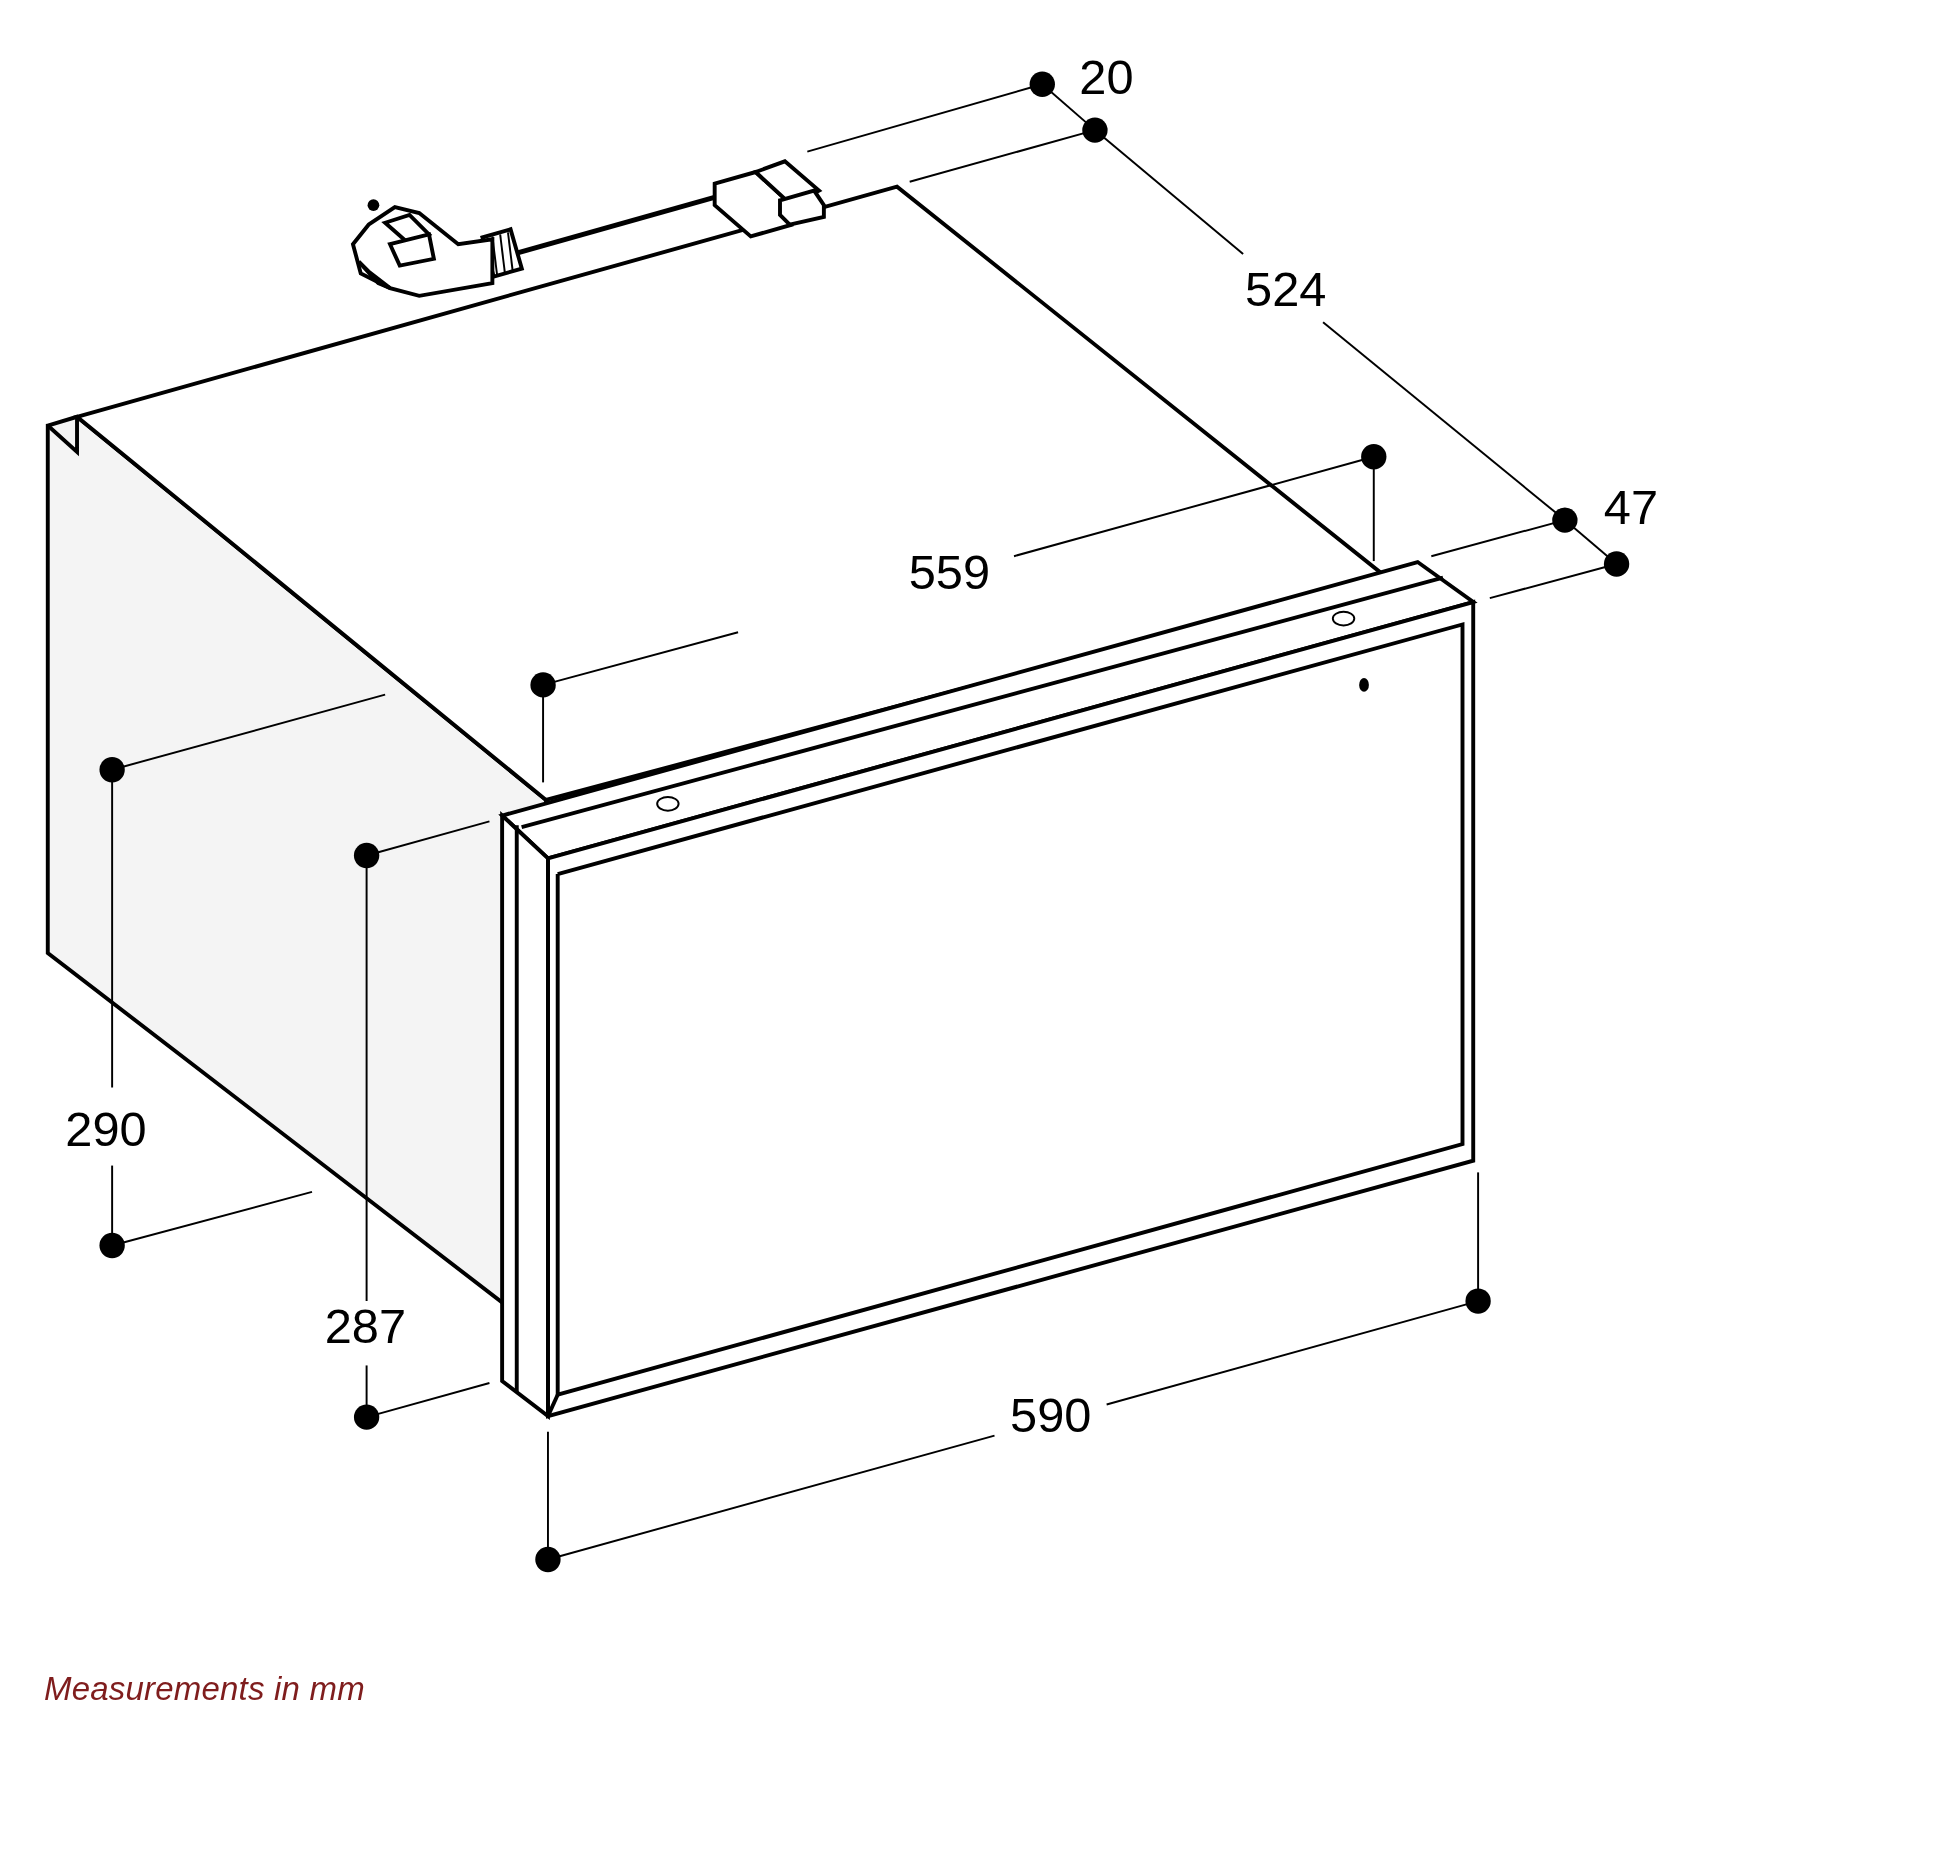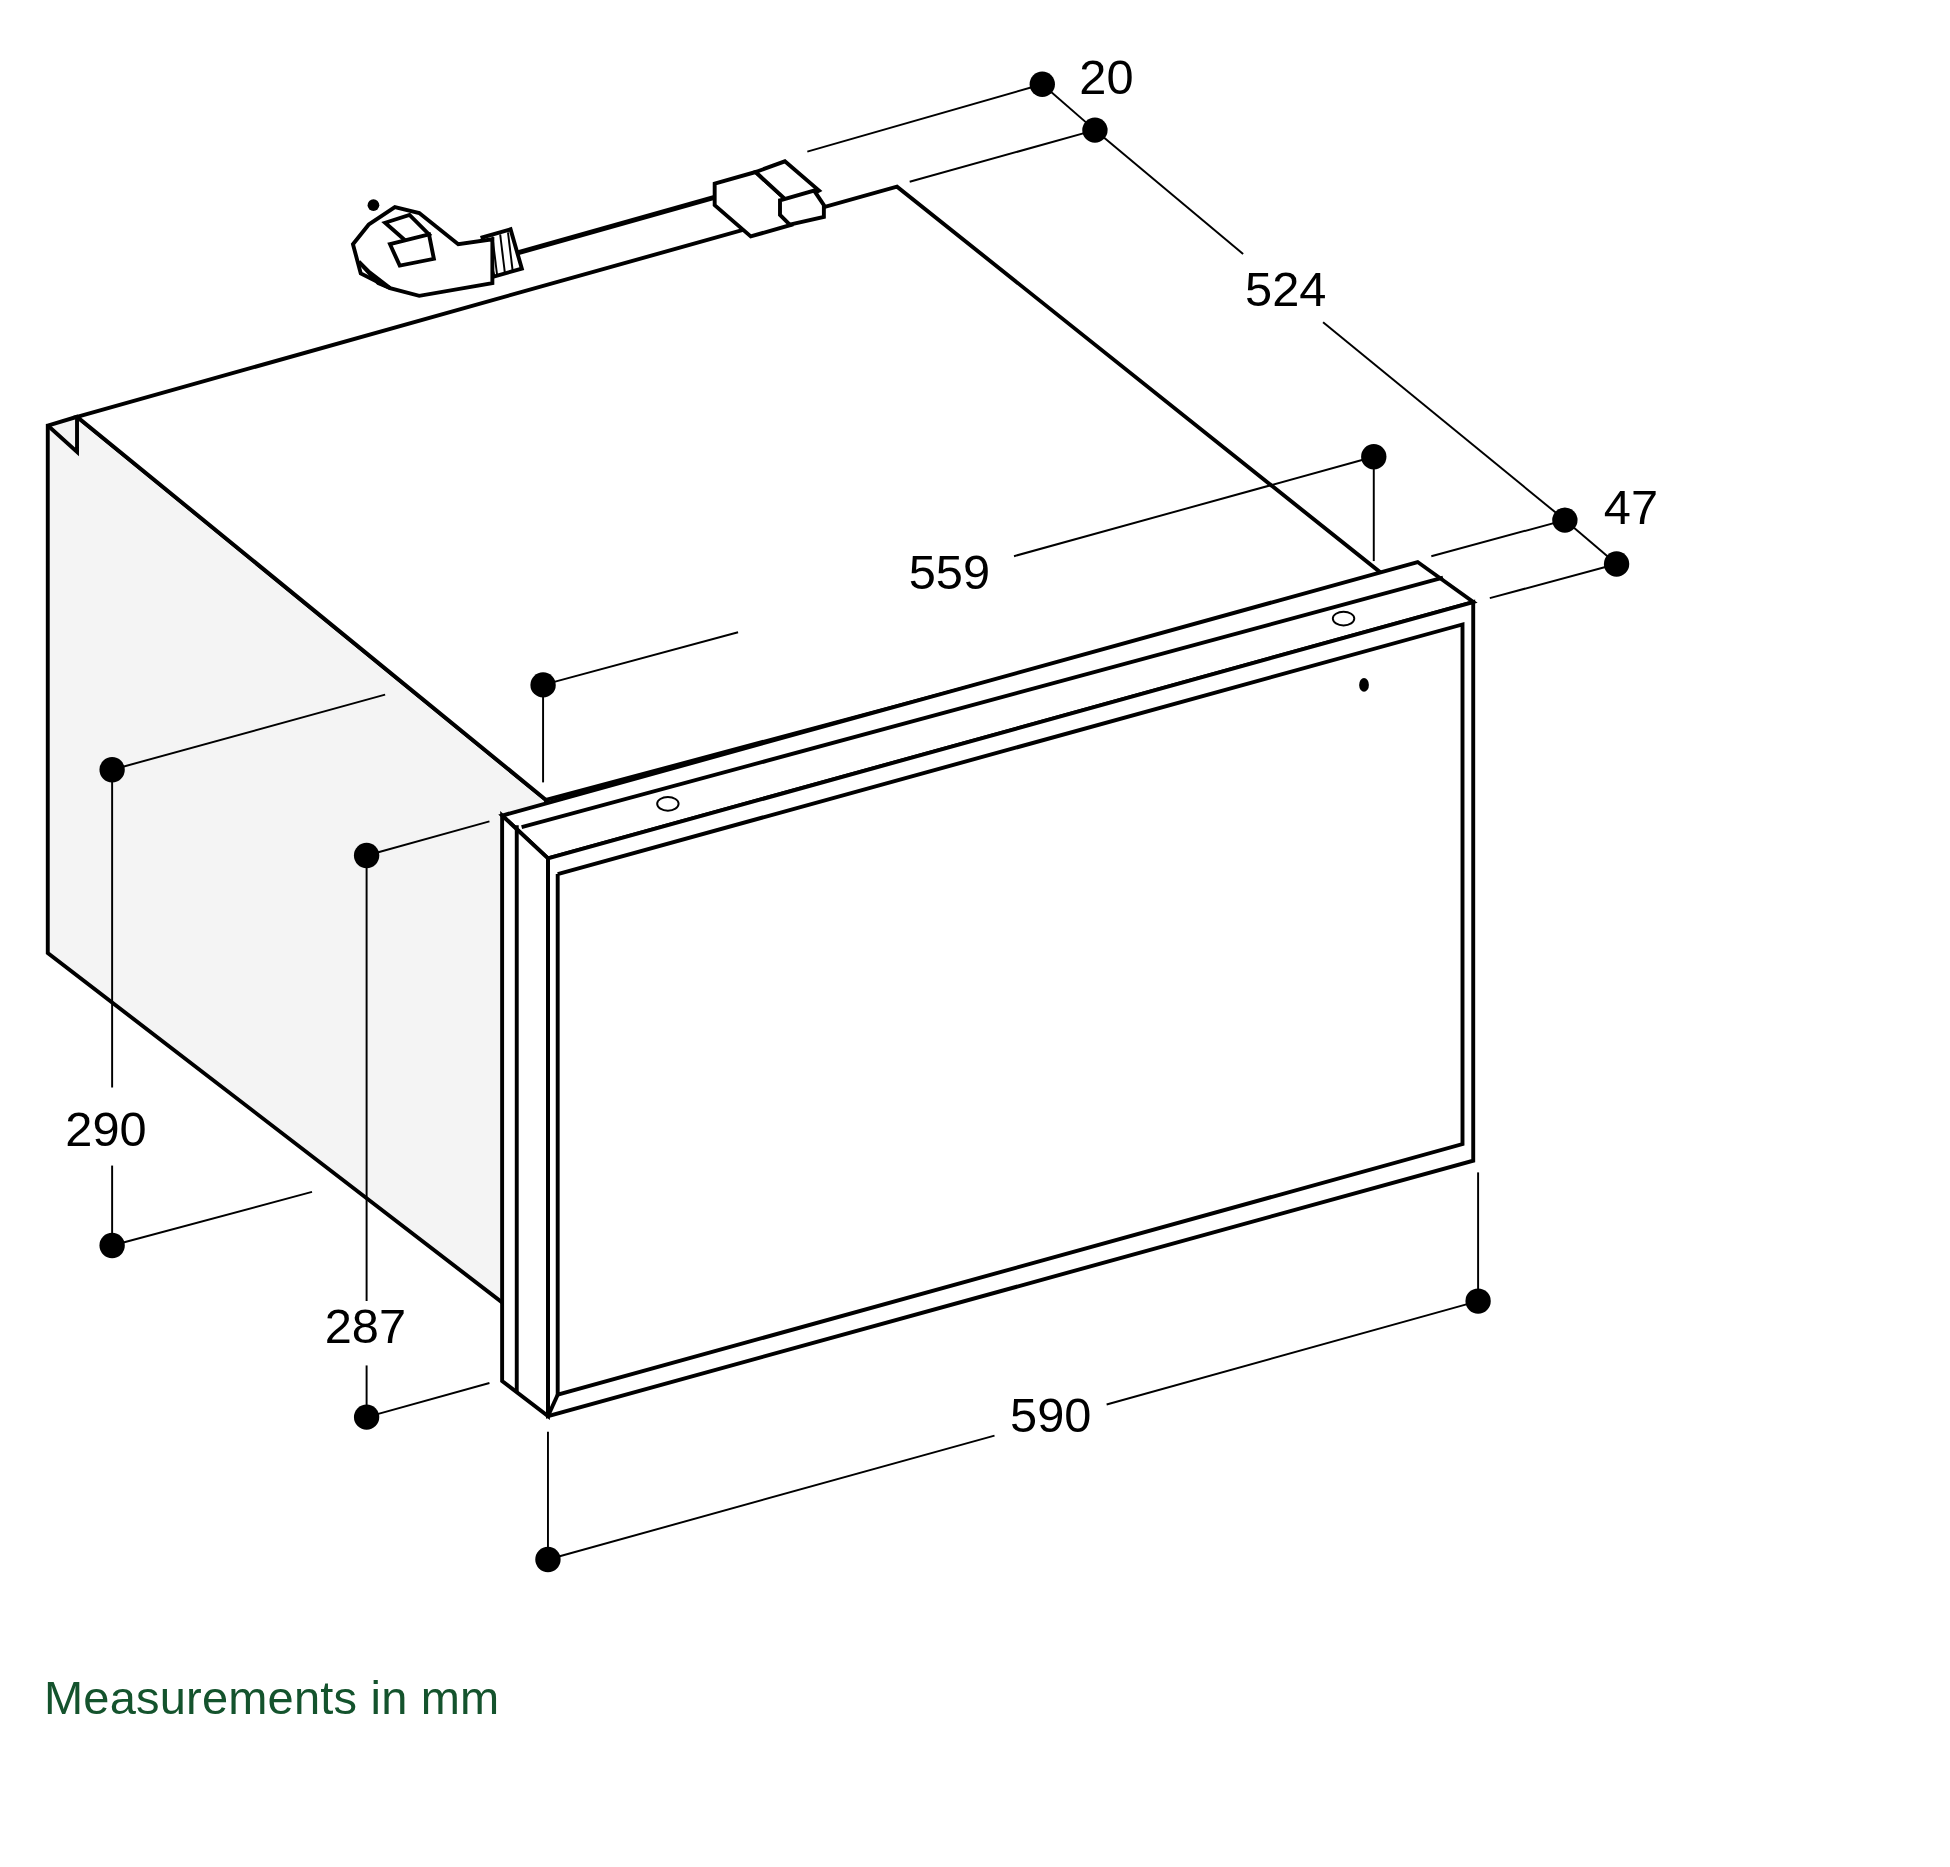--- a/index.html
+++ b/index.html
@@ -6,22 +6,23 @@
     body { width: 1950px; height: 1868px; position: relative; overflow: hidden; }
     #diagram { position: absolute; left: 0; top: 0; width: 1950px; height: 1868px; }
     .outline { fill: none; stroke: #000; stroke-width: 4; stroke-linejoin: miter; stroke-linecap: butt; }
     .thin { fill: none; stroke: #000; stroke-width: 2; }
     .panel { fill: #f4f4f4; stroke: #000; stroke-width: 4; }
     .white { fill: #ffffff; stroke: #000; stroke-width: 4; }
     .dot { fill: #000; }
     .dim-label { font-family: "Liberation Sans", sans-serif; font-size: 50px; fill: #000; }
     .caption {
       position: absolute; left: 44px; top: 1670px;
-      font-family: "Liberation Sans", sans-serif; font-size: 47px; color: #14532d;
+      font-family: "Liberation Sans", sans-serif; font-size: 33px; color: #7f1d1d;
       letter-spacing: 0.2px;
+      font-style: italic;
     }
   </style>
 </head>
 <body>
 
 <svg id="diagram" viewBox="0 0 2000 1915" xmlns="http://www.w3.org/2000/svg">
 
   <g>
 
     <polygon class="panel" points="49,436 79,427 560,820 560,1370 49,977"></polygon>

